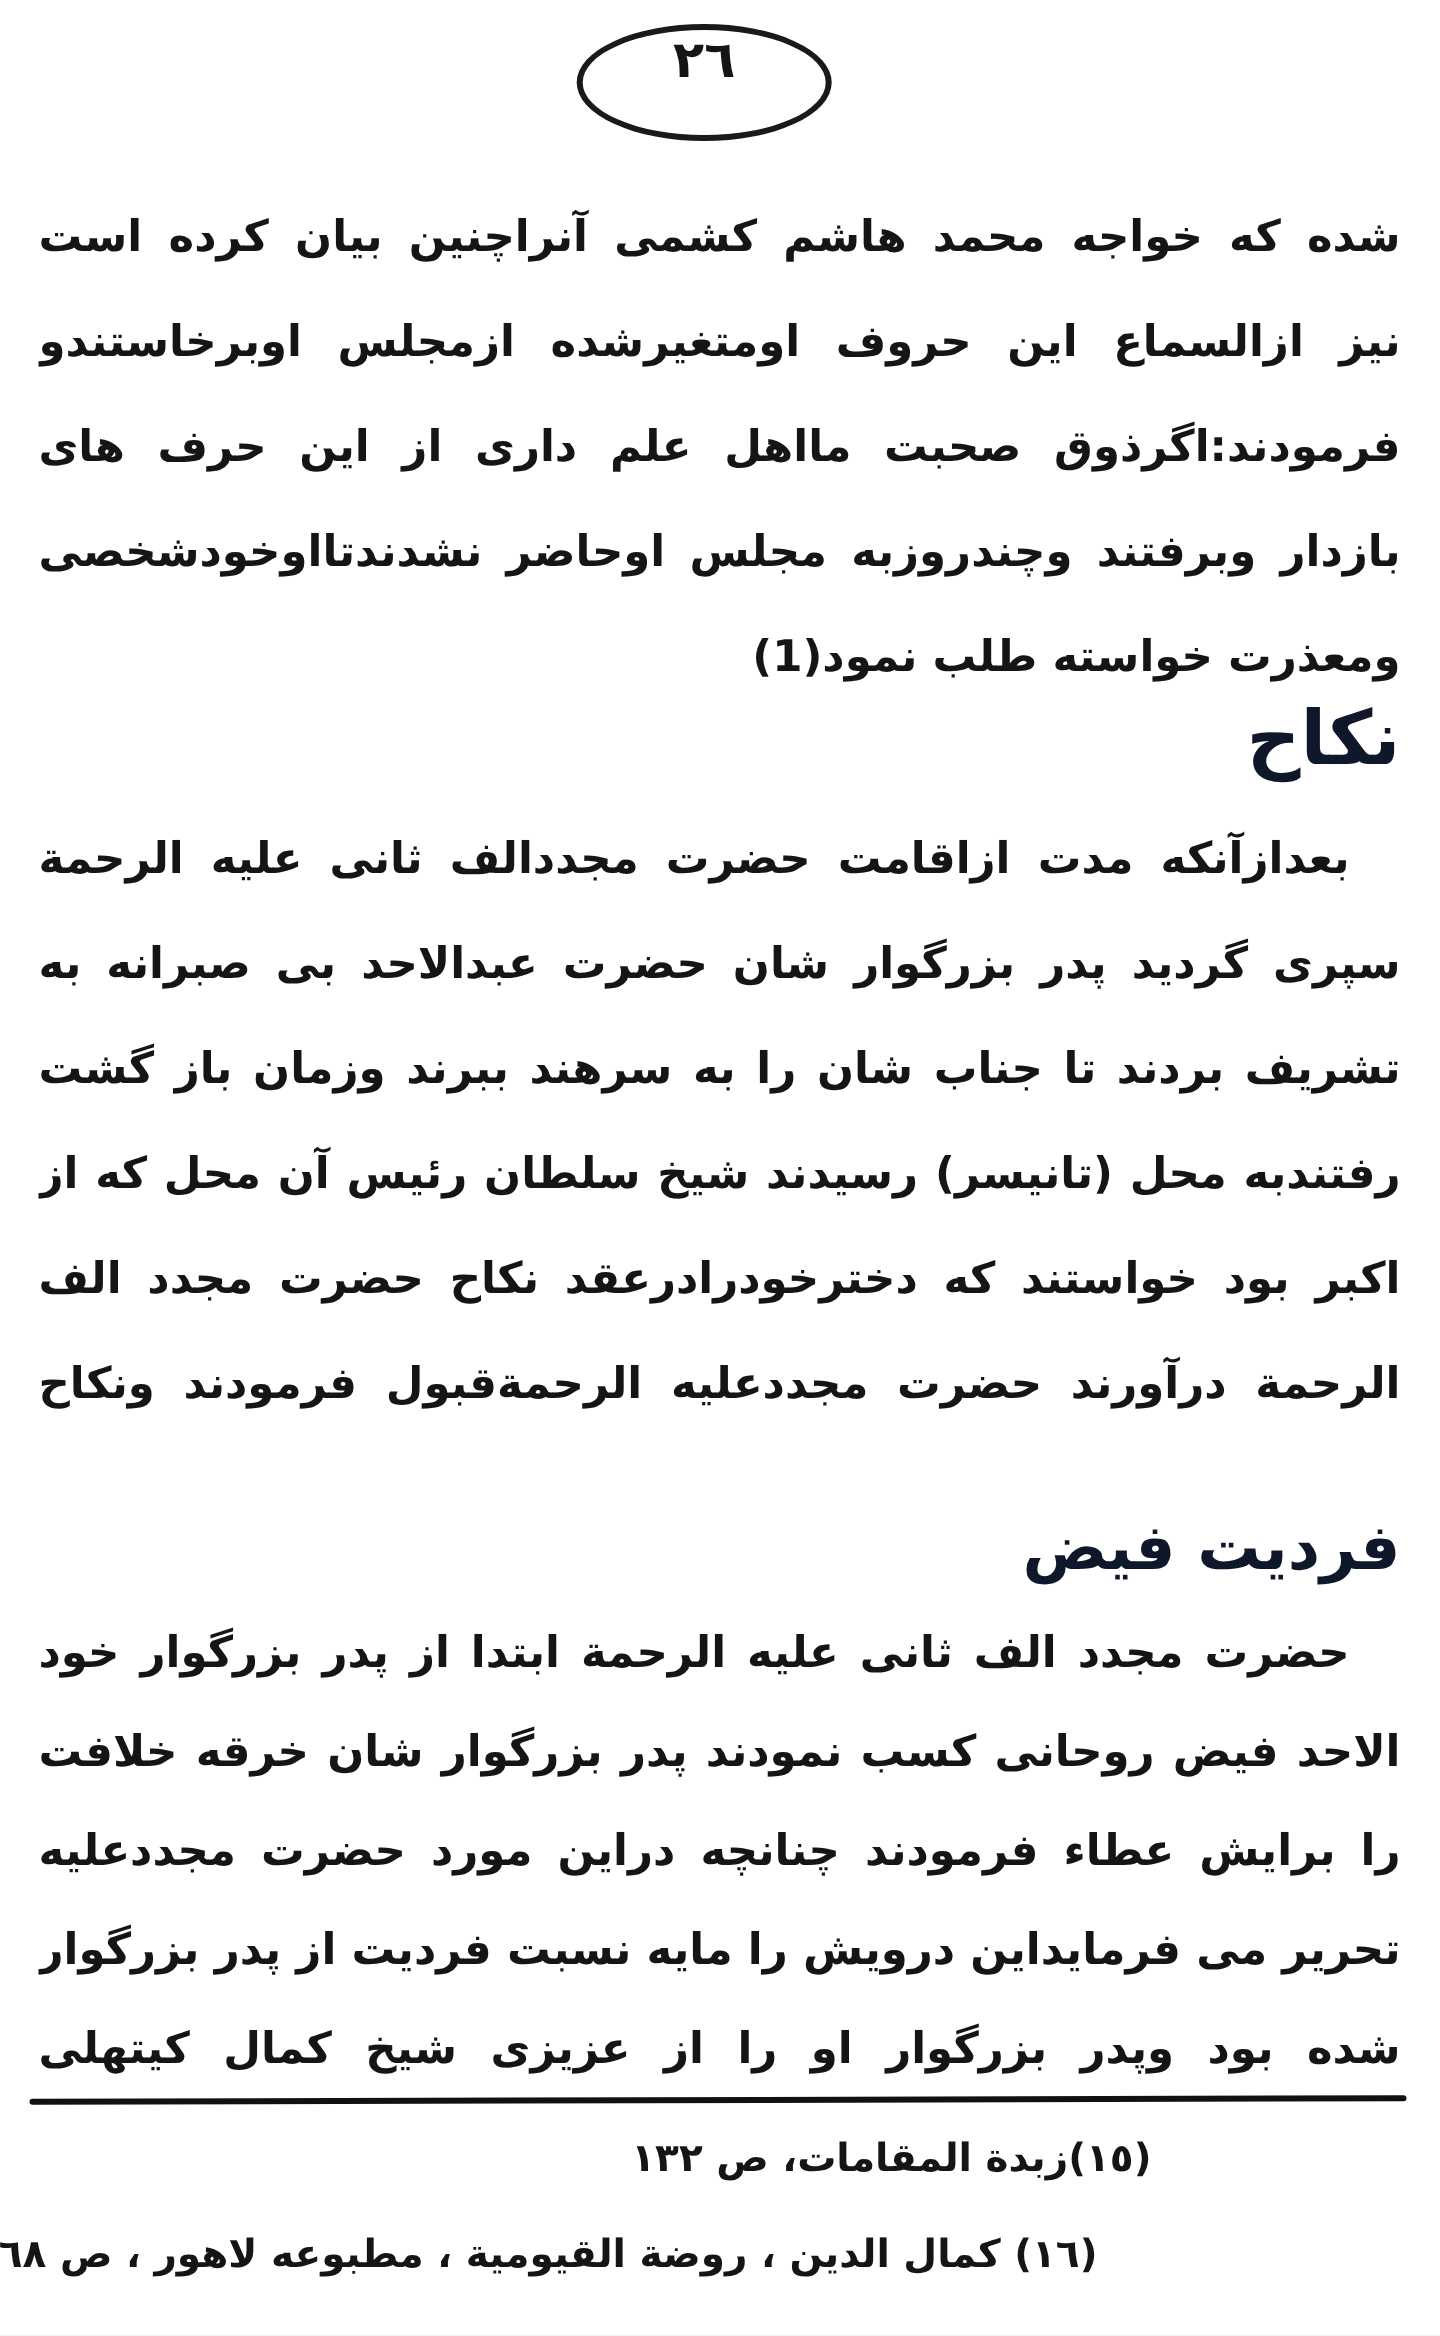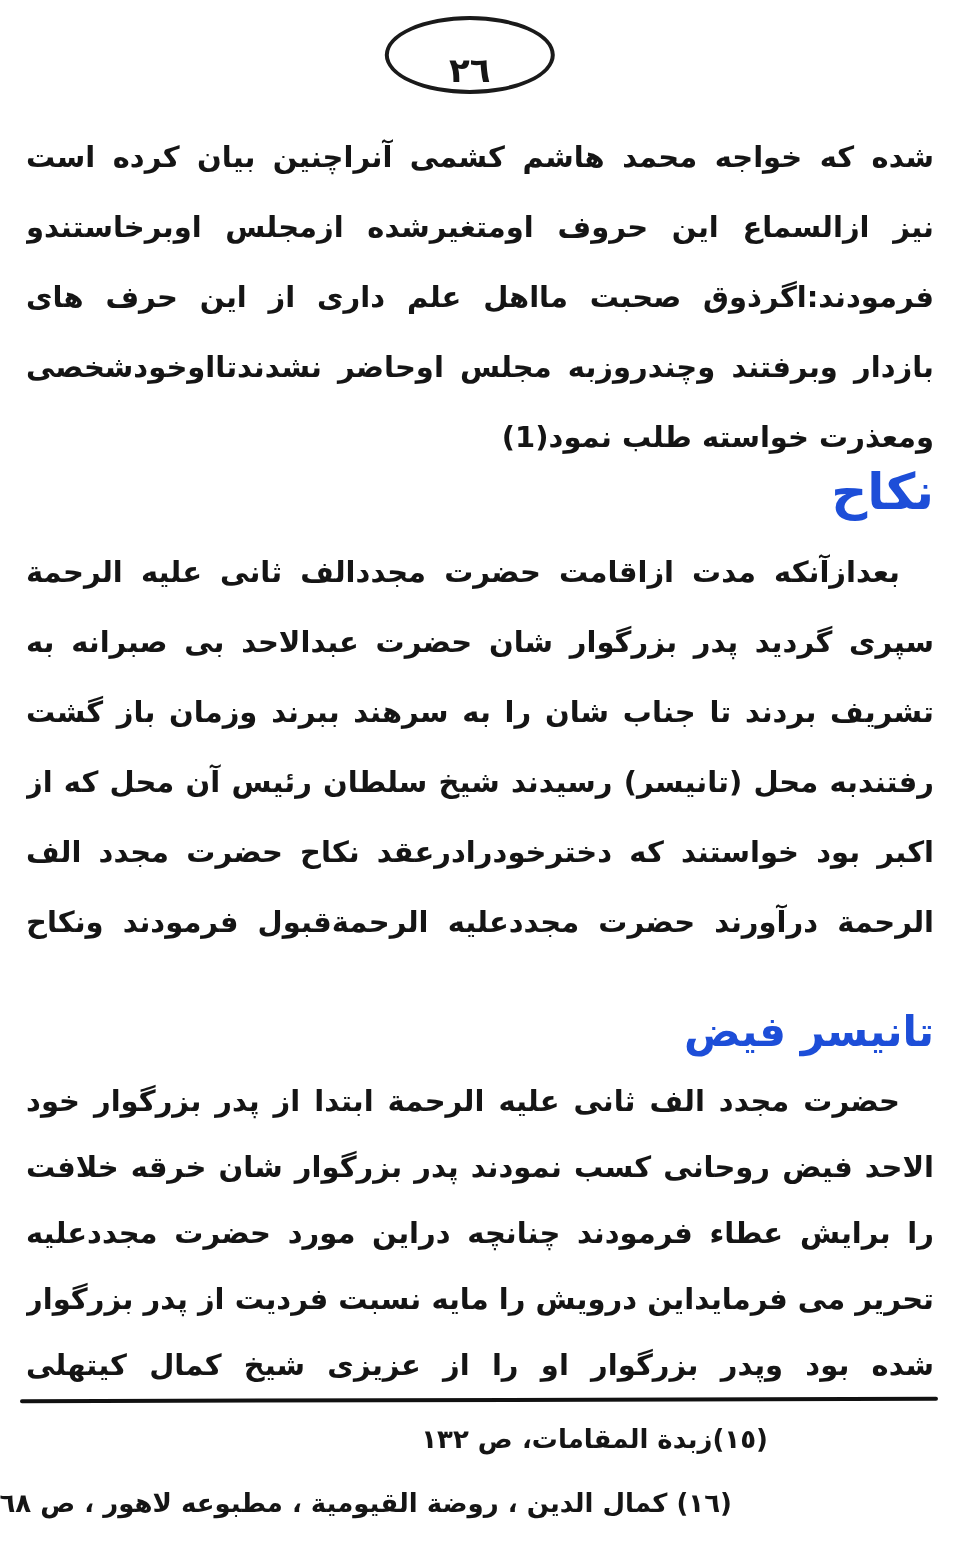--- a/index.html
+++ b/index.html
@@ -13,41 +13,41 @@
     direction:rtl;
     overflow:hidden;
   }
   .oval{
     position:absolute;
     top:16px;left:50%;
     transform:translateX(-56%);
     width:162px;height:70px;
     border:4px solid #1a1a1a;
     border-radius:50%;
-    display:flex;align-items:flex-end;justify-content:center;
+    display:flex;align-items:flex-start;justify-content:center;
     font-size:34px;font-weight:bold;
   }
   .block{
     position:absolute;
     right:26px;left:26px;
   }
   .para{font-size:29px;font-weight:bold;}
   .line{
     height:70px;line-height:70px;
     text-align:justify;
     text-align-last:justify;
     white-space:normal;
     overflow:hidden;
   }
   .line.last{text-align-last:right;}
   .line.indent{padding-right:34px;}
   .p3 .line{height:66px;line-height:66px;}
   .heading{
     font-weight:bold;
-    color:#1d4ed8;
+    color:#0f172a;
     text-align:right;
   }
   .h-nikah{top:452px;font-size:50px;line-height:80px;}
   .h-iktisab{top:998px;font-size:42px;line-height:68px;}
   .rule{
     position:absolute;
     top:1398px;right:22px;left:20px;
     height:4px;
     background:#111111;
     border-radius:2px;
@@ -86,21 +86,21 @@
 
   <div class="block para p2">
     <div class="line indent">بعدازآنکه مدت ازاقامت حضرت مجددالف ثانی علیه الرحمة دراکبرآباد</div>
     <div class="line">سپری گردید پدر بزرگوار شان حضرت عبدالاحد بی صبرانه به اکبر آباد</div>
     <div class="line">تشریف بردند تا جناب شان را به سرهند ببرند وزمان باز گشت که به سرهند می</div>
     <div class="line">رفتندبه محل (تانیسر) رسیدند شیخ سلطان رئیس آن محل که از مقربین خاص</div>
     <div class="line">اکبر بود خواستند که دخترخودرادرعقد نکاح حضرت مجدد الف ثانی علیه</div>
     <div class="line">الرحمة درآورند حضرت مجددعلیه الرحمةقبول فرمودند ونکاح صورت گرفت</div>
   </div>
 
-  <div class="block heading h-iktisab">تانیسر فیض</div>
+  <div class="block heading h-iktisab">فردیت فیض</div>
 
   <div class="block para p3">
     <div class="line indent">حضرت مجدد الف ثانی علیه الرحمة ابتدا از پدر بزرگوار خود شیخ عبد</div>
     <div class="line">الاحد فیض روحانی کسب نمودند پدر بزرگوار شان خرقه خلافت سلسله چشتیه</div>
     <div class="line">را برایش عطاء فرمودند چنانچه دراین مورد حضرت مجددعلیه الرحمة شخصاً</div>
     <div class="line">تحریر می فرمایداین درویش را مایه نسبت فردیت از پدر بزرگوار خود حاصل</div>
     <div class="line">شده بود وپدر بزرگوار او را از عزیزی شیخ کمال کیتهلی (م٩٨١هـ /١٥٧٣ع)</div>
   </div>
 
   <div class="rule"></div>

